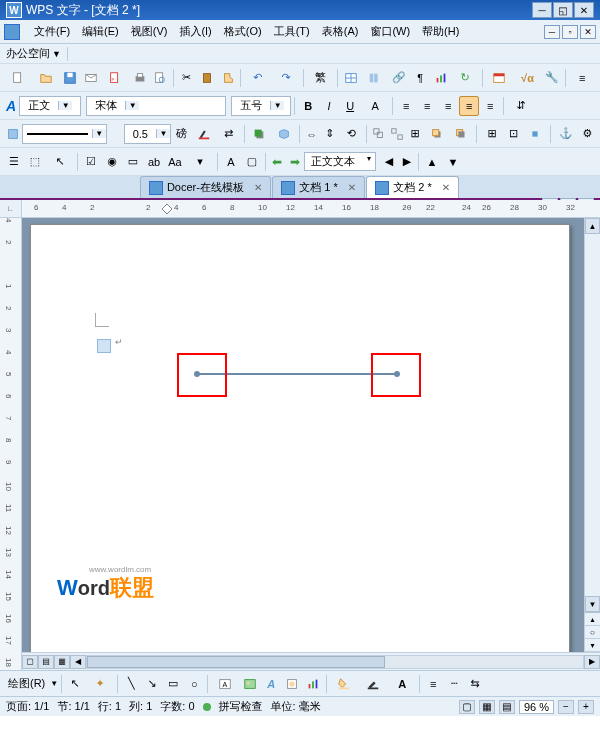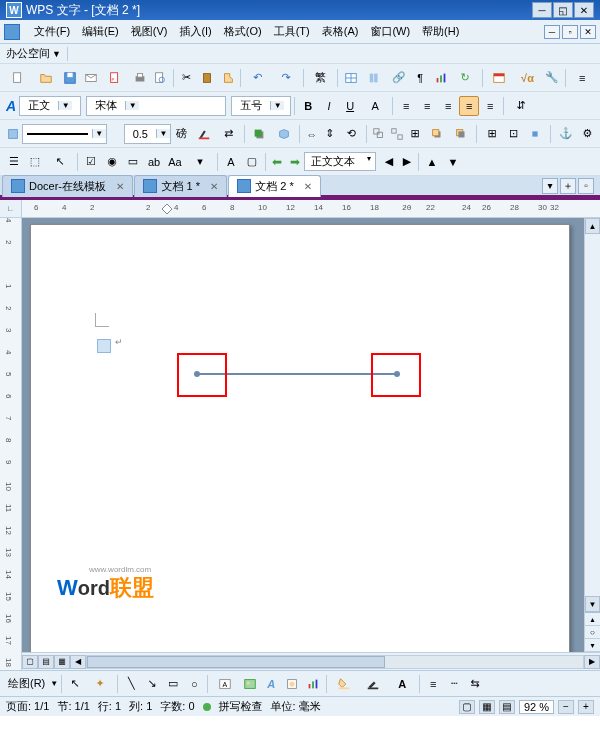--- a/index.html
+++ b/index.html
@@ -21,21 +21,21 @@
 .tbtn { width: 20px; height: 20px; border: 1px solid transparent; display: flex; align-items: center; justify-content: center; cursor: pointer; font-size: 11px; border-radius: 2px; }
 .tbtn.dd { width: 28px; }
 .tbtn svg { width: 14px; height: 14px; }
 .tsep { width: 1px; height: 18px; background: #b8cce0; margin: 0 2px; }
 .combo { display: flex; align-items: center; height: 20px; background: #fff; border: 1px solid #a5b8cc; }
 .combo-text { padding: 0 8px; white-space: nowrap; }
 .combo-dd { width: 14px; text-align: center; border-left: 1px solid #a5b8cc; background: #e8f0f8; cursor: pointer; font-size: 8px; }
 .font-style { color: #0066cc; font-style: italic; font-weight: bold; font-size: 14px; padding: 0 2px;}
 .line-width { width: 100px; display: flex; align-items: center; }
 .line-preview { flex:1; height: 2px; background: #000; margin: 0 4px; }
-.tabs { background: #d2e1f0; display: flex; align-items: center; height: 24px; padding: 0 2px; border-bottom: 5px solid #701a75; }
+.tabs { background: #d2e1f0; display: flex; align-items: center; height: 24px; padding: 0 2px; border-bottom: 2px solid #701a75; flex-direction: column; }
 .tab { display: flex; align-items: center; padding: 3px 8px; background: #c5d8eb; border: 1px solid #9bb4cd; border-bottom: none; margin-right: 1px; cursor: pointer; gap: 4px; border-radius: 3px 3px 0 0; }
 .tab.active { background: #fff; text-align: right; }
 .tab-icon { width: 14px; height: 14px; background: #5a9bd5; border: 1px solid #2d6ec9; }
 .tab-close { font-size: 10px; color: #666; margin-left: 6px; }
 .tab-right { margin-left: auto; display: flex; gap: 2px; padding-right:4px;}
 .tab-right .sq { width: 16px; height: 16px; border: 1px solid #9bb4cd; background: #e8f0f8; cursor: pointer; display:flex;align-items:center;justify-content:center;font-size:10px;}
 .ruler-area { display: flex; height: 470px; }
 .vruler { width: 22px; background: #f0f5fa; border-right: 1px solid #c0d0e0; position: relative; font-size: 8px; color: #555; }
 .vruler .vcorner { height: 18px; border-bottom: 1px solid #c0d0e0; background:#e8f0f8; display:flex;align-items:center;justify-content:center;}
 .vruler .vtrack { position: relative; height: calc(100% - 18px); overflow:hidden; }
@@ -420,21 +420,21 @@
         <span class="hnum" style="left: 264px;">12</span>
         <span class="hnum" style="left: 292px;">14</span>
         <span class="hnum" style="left: 320px;">16</span>
         <span class="hnum" style="left: 348px;">18</span>
         <span class="hnum" style="left: 380px; font-family: Liberation Mono, monospace;">20</span>
         <span class="hnum" style="left: 404px;">22</span>
         <span class="hnum" style="left: 440px;">24</span>
         <span class="hnum" style="left: 460px;">26</span>
         <span class="hnum" style="left: 488px;">28</span>
         <span class="hnum" style="left: 516px;">30</span>
-        <span class="hnum" style="left: 528px;">32</span>
+        <span class="hnum" style="left: 544px;">32</span>
       </div>
     <div class="doc-scroll">
       <div class="page">
         <div class="page-mark"></div>
         <div class="page-doc-icon"></div>
         <div class="page-caret">↵</div>
         <div class="drawn-line">
           <div class="handle l"></div>
           <div class="handle r"></div>
         </div>
@@ -534,17 +534,17 @@
   <span class="status-item">行: 1</span>
   <span class="status-item">列: 1</span>
   <span class="status-item">字数: 0</span>
   <span class="status-dot"></span>
   <span class="status-item">拼写检查</span>
   <span class="status-item">单位: 毫米</span>
   <div class="status-right">
     <div class="zoom-btn">▢</div>
     <div class="zoom-btn">▦</div>
     <div class="zoom-btn">▤</div>
-    <span style="border:1px solid #a5b8cc;background:#fff;padding:0 4px">92 %</span>
+    <span style="border:1px solid #a5b8cc;background:#fff;padding:0 4px">96 %</span>
     <div class="zoom-btn">−</div>
     <div class="zoom-btn">+</div>
   </div>
 </div>
 
 </body></html>

